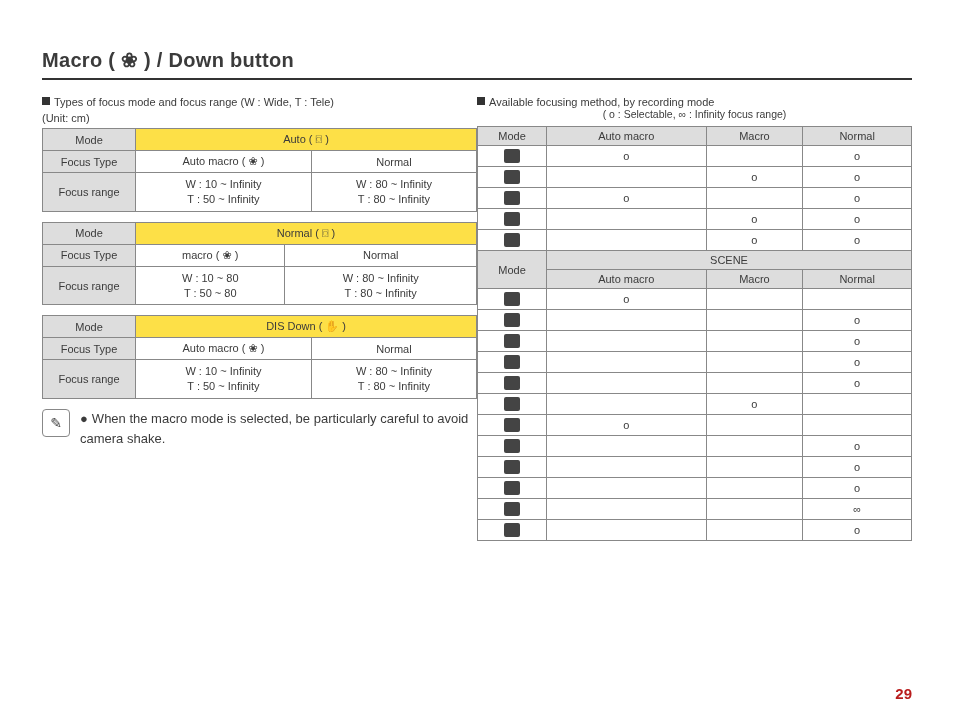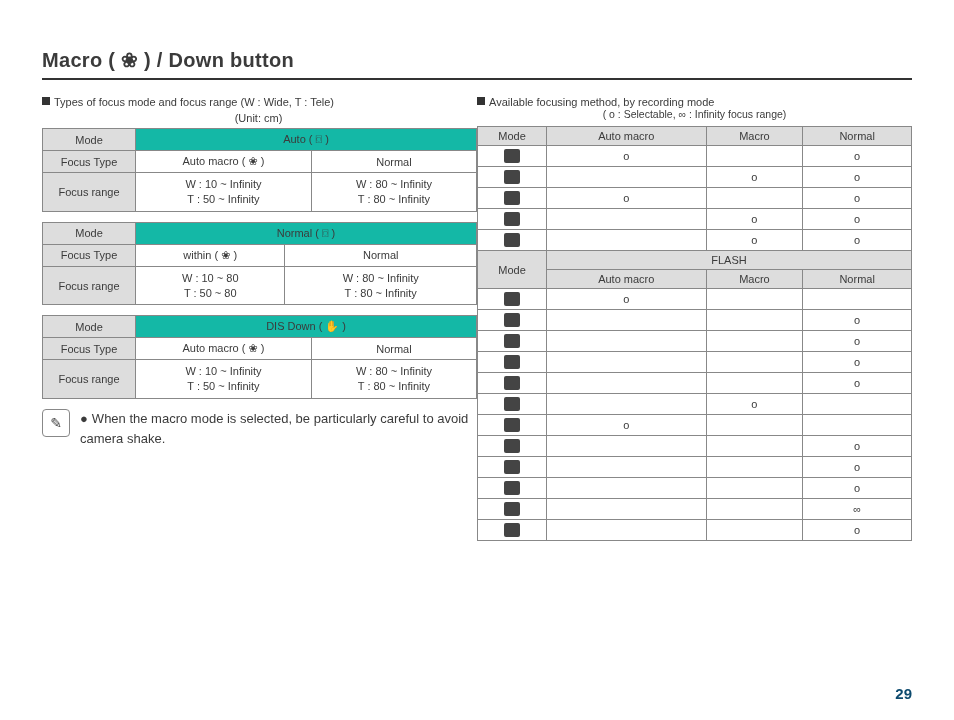--- a/index.html
+++ b/index.html
@@ -5,48 +5,48 @@
   html,body{margin:0;padding:0;background:#fff;font-family:Arial,Helvetica,sans-serif;color:#3b3b3b}
   .page{width:954px;height:720px;position:relative;box-sizing:border-box;padding:48px 42px 24px}
   h1{font-size:20px;font-weight:bold;margin:0 0 2px;border-bottom:2px solid #333;padding-bottom:6px;letter-spacing:.3px}
   .cols{display:flex;margin-top:12px}
   .col{flex:1;font-size:11px}
   .lead{display:flex;justify-content:space-between;align-items:flex-end;margin:4px 0 6px}
   .lead .sq{display:inline-block;width:8px;height:8px;background:#333;margin-right:4px;position:relative;top:-1px}
   .unit{font-size:11px}
   table.ft{border-collapse:collapse;width:100%;margin-bottom:10px}
   table.ft td,table.ft th{border:1px solid #888;padding:4px 6px;text-align:center;font-size:11px}
-  .hdr{background:#14b8a6}
+  .hdr{background:#fde047}
   .rowlab{background:#ddd;width:80px}
   .twoline{line-height:1.35}
   .note-wrap{display:flex;gap:10px;margin-top:10px}
   .note-ic{width:26px;height:26px;border:1px solid #888;border-radius:4px;display:flex;align-items:center;justify-content:center;font-size:14px;flex:none}
   .note-list{font-size:13px;line-height:1.5}
   .note-list .b{margin-right:4px}
   
   table.rt{border-collapse:collapse;width:100%;font-size:11px}
   table.rt td,table.rt th{border:1px solid #888;padding:3px 4px;text-align:center}
   table.rt .hdr{background:#ddd}
   .mode-ic{display:inline-block;width:16px;height:14px;background:#444;color:#fff;border-radius:2px;font-size:9px;line-height:14px}
   .sub{font-size:10.5px}
-  .pg{position:absolute;right:42px;bottom:18px;font-size:15px;font-weight:bold;color:#0c4a6e}
+  .pg{position:absolute;right:42px;bottom:18px;font-size:15px;font-weight:bold;color:#b91c1c}
 </style>
 </head>
 <body>
 
 <div class="page">
   <h1>Macro ( ❀ ) / Down button</h1>
 
   <div class="cols">
 
     <div class="col">
       <div class="lead">
         <div><span class="sq"></span><span>Types of focus mode and focus range (W : Wide, T : Tele)</span></div>
       </div>
-      <div style="text-align:center;margin:-2px 2px 4px 0" class="unit">(Unit: cm)</div>
+      <div style="text-align:left;margin:-2px 2px 4px 0" class="unit">(Unit: cm)</div>
 
       <div id="focus-tables">
           <table class="ft">
             <tbody>
               <tr>
                 <td class="rowlab">Mode</td>
                 <td class="hdr" colspan="2">Auto (  ⌼  )</td>
               </tr>
               <tr>
                 <td class="rowlab">Focus Type</td>
@@ -61,21 +61,21 @@
             </tbody>
           </table>
           <table class="ft">
             <tbody>
               <tr>
                 <td class="rowlab">Mode</td>
                 <td class="hdr" colspan="2">Normal (  ⌼  )</td>
               </tr>
               <tr>
                 <td class="rowlab">Focus Type</td>
-                <td>within ( ❀ )</td>
+                <td>macro ( ❀ )</td>
                 <td>Normal</td>
               </tr>
               <tr>
                 <td class="rowlab">Focus range</td>
                 <td class="twoline">W : 10 ~ 80<br>T  : 50 ~ 80</td>
                 <td class="twoline">W : 80 ~ Infinity<br>T  : 80 ~ Infinity</td>
               </tr>
             </tbody>
           </table>
           <table class="ft">
@@ -149,21 +149,21 @@
             <tr>
               <td><span class="mode-ic">&nbsp;</span></td>
               <td></td>
               <td>o</td>
               <td>o</td>
             </tr>
           </tbody>
         <tbody>
             <tr>
           <td class="hdr" rowspan="2">Mode</td>
-          <td class="hdr" colspan="3">FLASH</td>
+          <td class="hdr" colspan="3">SCENE</td>
         </tr>
         <tr class="hdr">
           <td>Auto macro</td>
           <td>Macro</td>
           <td>Normal</td>
         </tr>
         </tbody>
           <tbody id="rt-scene">
             <tr>
               <td><span class="mode-ic">&nbsp;</span></td>

